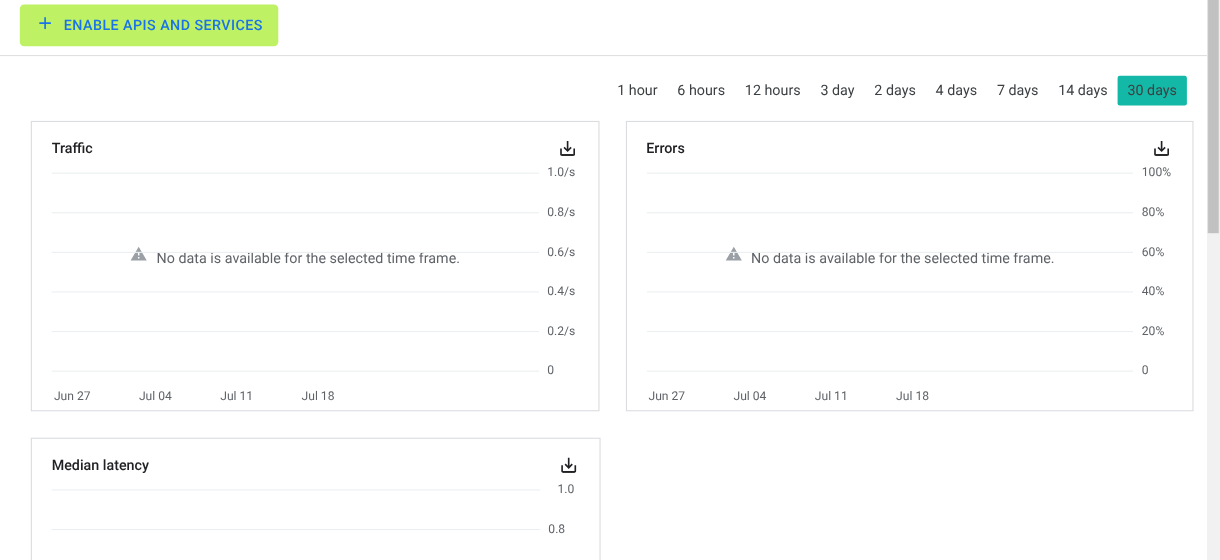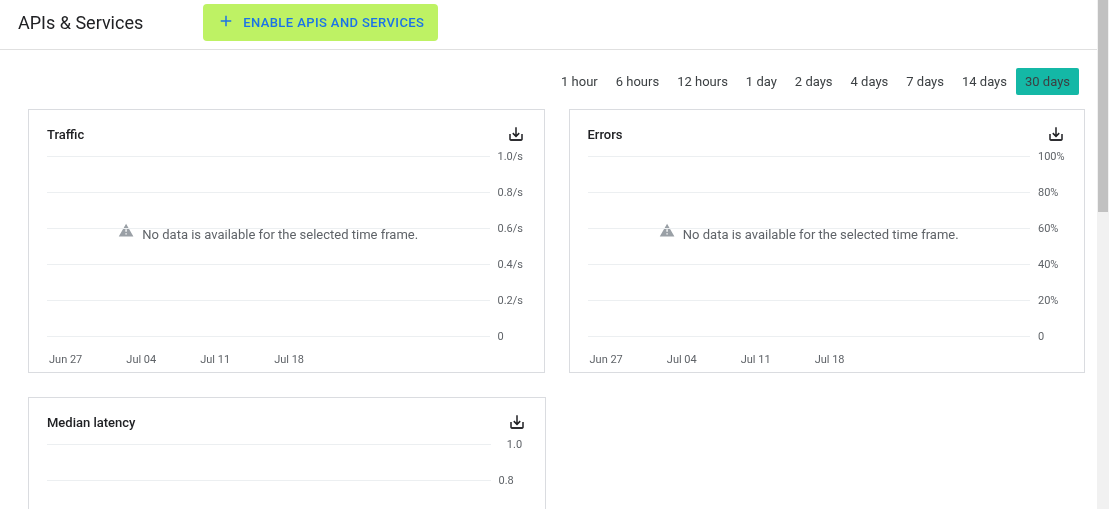--- a/index.html
+++ b/index.html
@@ -178,38 +178,37 @@
       width: 10px;
       height: 212px;
       background: #c1c1c1;
       border-radius: 0;
     }
   </style>
 </head>
 <body>
 
 <div class="header">
-  <div class="page-title">APIs &amp; Services</div>
   <button class="enable-btn">
     <span>
       <svg viewBox="0 0 24 24" fill="#1a73e8">
           <path d="M19 13h-6v6h-2v-6H5v-2h6V5h2v6h6v2z"></path>
         </svg>
     </span>
     <span>Enable APIs and Services</span>
   </button>
 </div>
 
 <div class="content">
 
   <div class="time-range-nav" id="time-range-nav">
       <div class="time-range-item">1 hour</div>
       <div class="time-range-item">6 hours</div>
       <div class="time-range-item">12 hours</div>
-      <div class="time-range-item">1 day</div>
+      <div class="time-range-item">3 day</div>
       <div class="time-range-item">2 days</div>
       <div class="time-range-item">4 days</div>
       <div class="time-range-item">7 days</div>
       <div class="time-range-item">14 days</div>
       <div class="time-range-item selected">30 days</div>
     </div>
 
   <div class="charts-grid">
     <div class="chart-card">
       <div class="chart-header">

